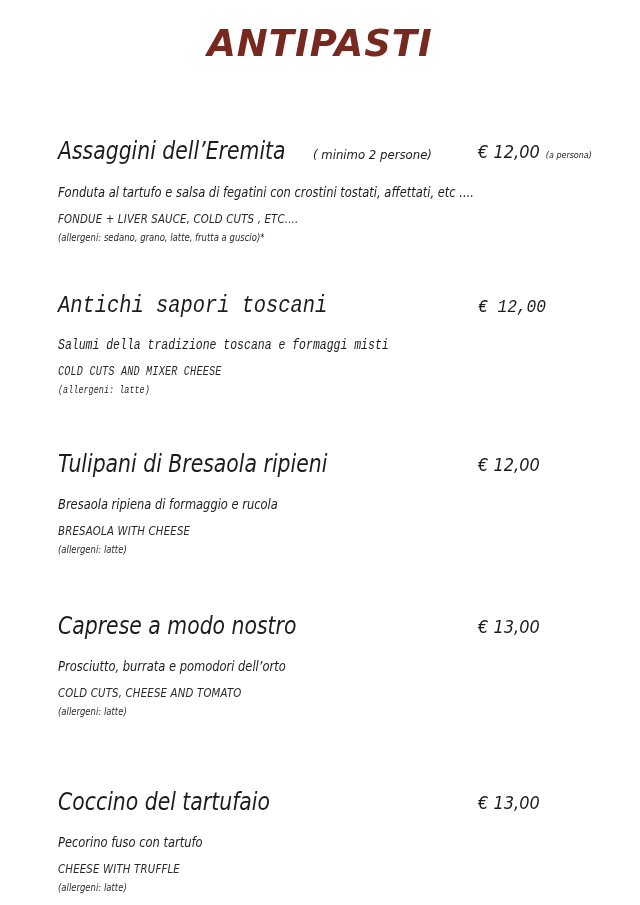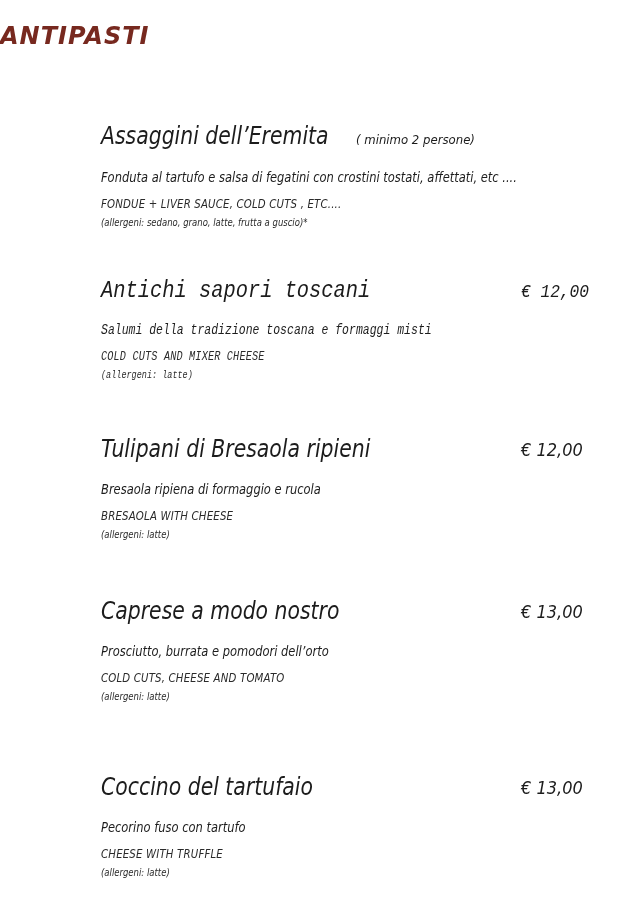--- a/index.html
+++ b/index.html
@@ -8,29 +8,29 @@
     width: 640px;
     height: 905px;
     background: #ffffff;
     position: relative;
     overflow: hidden;
     font-family: "DejaVu Sans", sans-serif;
     color: #1c1c1c;
   }
   .page-title {
     margin-top: 22px;
-    font-size: 24px;
+    text-align: center;
+    font-size: 37px;
     font-style: italic;
     font-weight: 600;
     letter-spacing: 1px;
     color: #77291f;
   }
   .menu {
     padding-left: 58px;
-    margin-left: 43px;
   }
   .menu-item { position: relative; }
   .item-header {
     position: relative;
     font-style: italic;
     line-height: 32px;
     white-space: nowrap;
   }
   .dish-name {
     display: inline-block;
@@ -104,20 +104,24 @@
 <div class="page">
 
   <h1 class="page-title">ANTIPASTI</h1>
 
   <div class="menu">
 
     <div class="menu-item" style="margin-top: 70px;">
       <div class="item-header">
         <span class="dish-name">Assaggini dell’Eremita</span>
         <span class="dish-note">( minimo 2 persone)</span>
+        <span class="price-wrap">
+          <span class="price">€ 12,00</span>
+          <span class="price-suffix">(a persona)</span>
+        </span>
       </div>
       <span class="desc-it">Fonduta al tartufo e salsa di fegatini con crostini tostati, affettati, etc ....</span>
       <span class="desc-en">FONDUE + LIVER SAUCE, COLD CUTS , ETC....</span>
       <span class="allergens">(allergeni: sedano, grano, latte, frutta a guscio)*</span>
     </div>
 
     <div class="menu-item" style="margin-top: 45px; font-family: Liberation Mono, monospace;">
       <div class="item-header">
         <span class="dish-name">Antichi sapori toscani</span>
         <span class="price-wrap">

